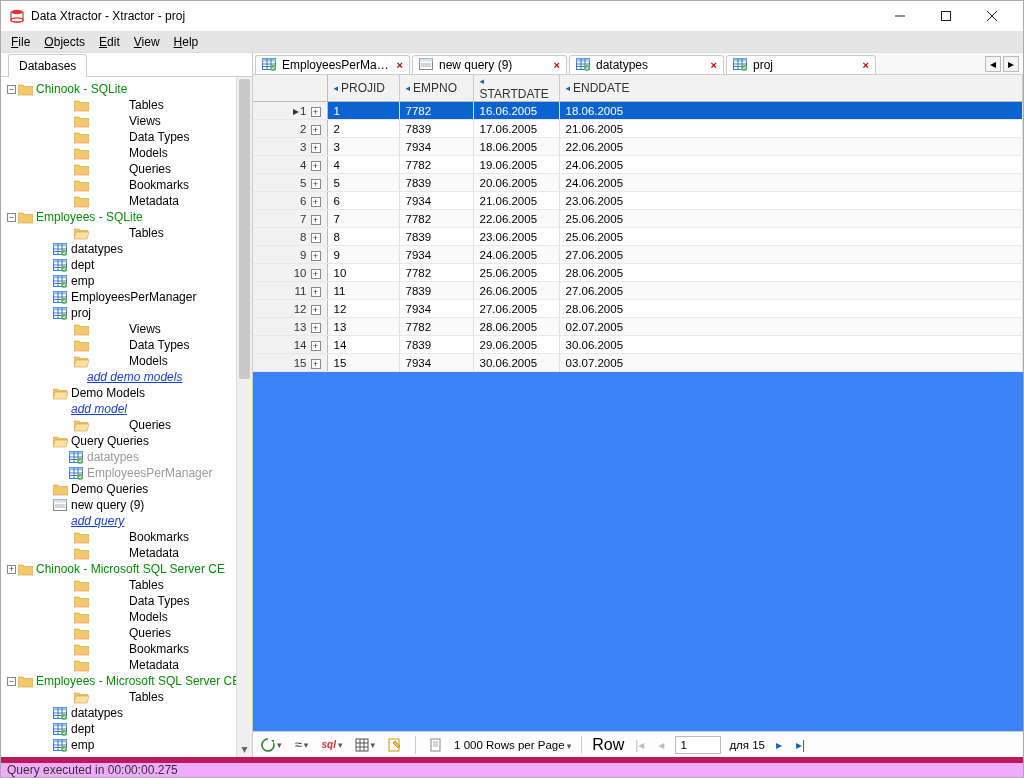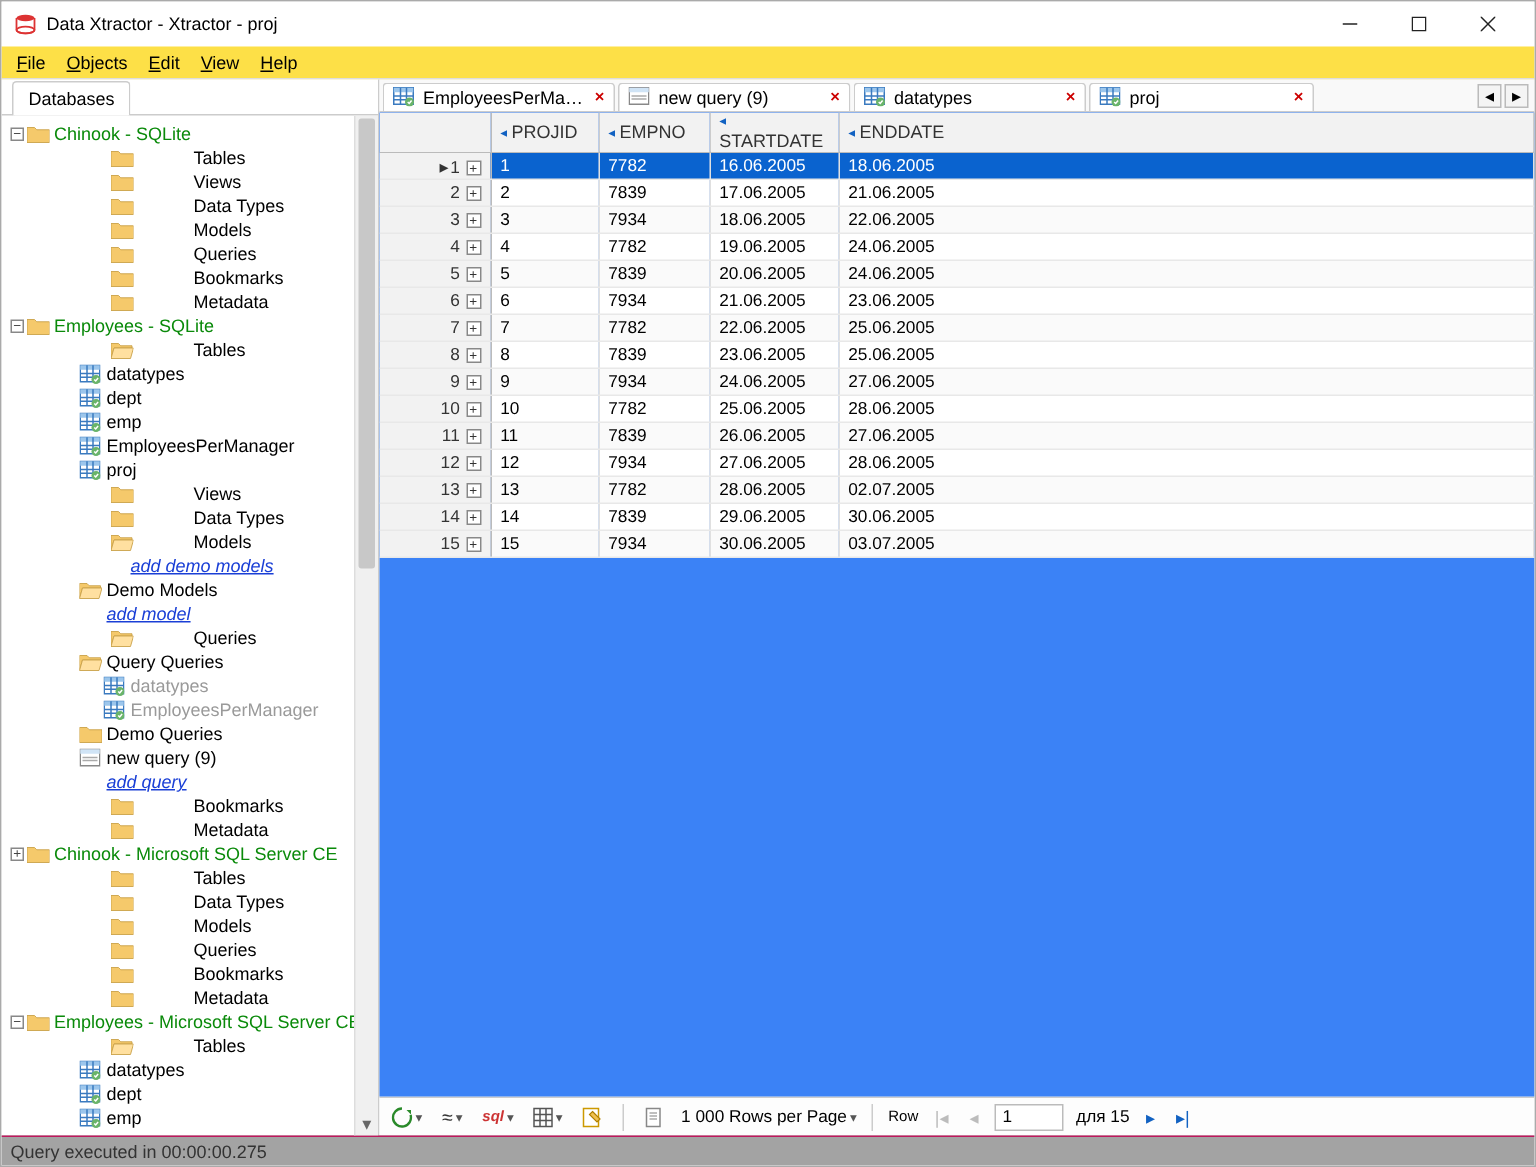--- a/index.html
+++ b/index.html
@@ -4,21 +4,21 @@
 <style>
   * { box-sizing: border-box; font-family: "Segoe UI", Tahoma, sans-serif; font-size: 12px; }
   body { margin: 0; background: #fff; color: #000; width: 1024px; height: 778px; overflow: hidden; display: flex; flex-direction: column; border: 1px solid #aaa;}
   
   .titlebar { height: 30px; display: flex; align-items: center; padding: 0 8px; background: #fff; }
   .titlebar .appicon { width: 16px; height: 16px; margin-right: 6px; }
   .titlebar .title { flex: 1; font-size: 12px; }
   .titlebar .winbtns { display: flex; }
   .titlebar .winbtn { width: 46px; height: 30px; display:flex; align-items:center; justify-content:center; color:#222; }
   
-  .menubar { height: 22px; display: flex; align-items: center; padding: 0 10px; gap: 14px; background: #fde047; border-bottom: 1px solid #ddd;}
+  .menubar { height: 22px; display: flex; align-items: center; padding: 0 10px; gap: 14px; background: #e5e5e5; border-bottom: 1px solid #ddd;}
   .menubar span { cursor: default; }
   .menubar span u { text-decoration: underline; }
   
   .mainwrap { flex:1; display:flex; min-height:0; }
   
   .sidebar { width: 252px; display:flex; flex-direction:column; border-right:1px solid #ccc; background:#fff;}
   .sidebar-tabbar { display:flex; border-bottom:1px solid #ccc; }
   .sidebar-tab { padding:4px 10px 4px 10px; border:1px solid #ccc; border-bottom:none; background:#fff; border-top-left-radius:3px; border-top-right-radius:3px; position:relative; top:1px; margin-left:7px;}
   .tree { flex:1; overflow:hidden; padding: 4px 0 4px 2px; position:relative;}
   .tree-scroll { position:absolute; right:0; top:0; bottom:0; width:16px; background:#f0f0f0; border-left:1px solid #ddd;}
@@ -59,21 +59,21 @@
   .col-projid{width:72px;} .col-empno{width:74px;} .col-start{width:86px;} .col-end{width:auto;}
   
   .bottombar { height:26px; border-top:1px solid #ccc; display:flex; align-items:center; gap:8px; padding:0 6px; background:#fdfdfd;}
   .bottombar .tbtn { display:flex; align-items:center; justify-content:center; height:20px; min-width:20px; padding:0 2px;}
   .bottombar .drop::after { content:"▾"; font-size:9px; color:#555; margin-left:2px;}
   .bottombar .sep { width:1px; height:18px; background:#ccc; margin:0 2px;}
   .bottombar input.rowinput { width:46px; height:18px; border:1px solid #bbb; padding:0 4px; font-size:11.5px;}
   .bottombar .navctl { color:#1262c2; font-size:12px; padding:0 3px; cursor:pointer;}
   .bottombar .navctl.dis { color:#bcbcbc; cursor:default;}
   
-  .statusbar { height:20px; border-top:1px solid #be185d; display:flex; align-items:center; padding:0 6px; background:#a3a3a3; font-size:11.5px; color:#333;}
+  .statusbar { height:20px; border-top:6px solid #be185d; display:flex; align-items:center; padding:0 6px; background:#f0abfc; font-size:11.5px; color:#333;}
   
   svg { display:block; }
 </style>
 </head>
 <body>
 
 <div class="titlebar">
   <span class="appicon">
     <svg width="16" height="16" viewBox="0 0 16 16">
         <ellipse cx="8" cy="4" rx="6" ry="2.2" fill="#d33"></ellipse>
@@ -799,21 +799,21 @@
       <div class="tbtn">
           <svg width="14" height="14">
             <rect x="2" y="1" width="9" height="12" fill="#fff" stroke="#888"></rect>
             <line x1="4" y1="4" x2="9" y2="4" stroke="#aaa"></line>
             <line x1="4" y1="6" x2="9" y2="6" stroke="#aaa"></line>
             <line x1="4" y1="8" x2="9" y2="8" stroke="#aaa"></line>
           </svg>
         </div>
       <span class="drop" style="font-size:11.5px">1 000 Rows per Page</span>
       <div class="sep"></div>
-      <span style="font-size:10px">Row</span>
+      <span style="font-size:16px">Row</span>
       <span class="navctl dis">|◂</span>
       <span class="navctl dis">◂</span>
       <input class="rowinput" value="1" style="">
       <span style="font-size:11.5px">для 15</span>
       <span class="navctl">▸</span>
       <span class="navctl">▸|</span>
     </div>
   </div>
 </div>
 

